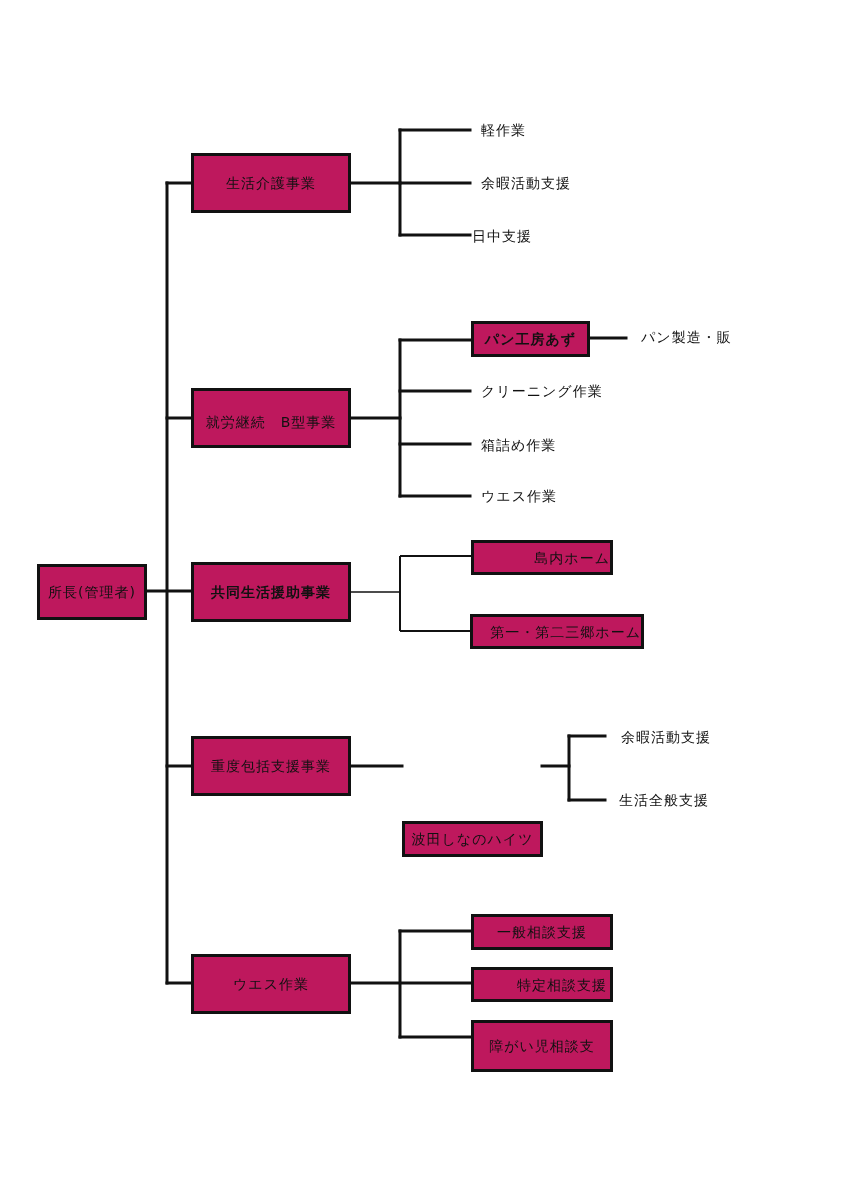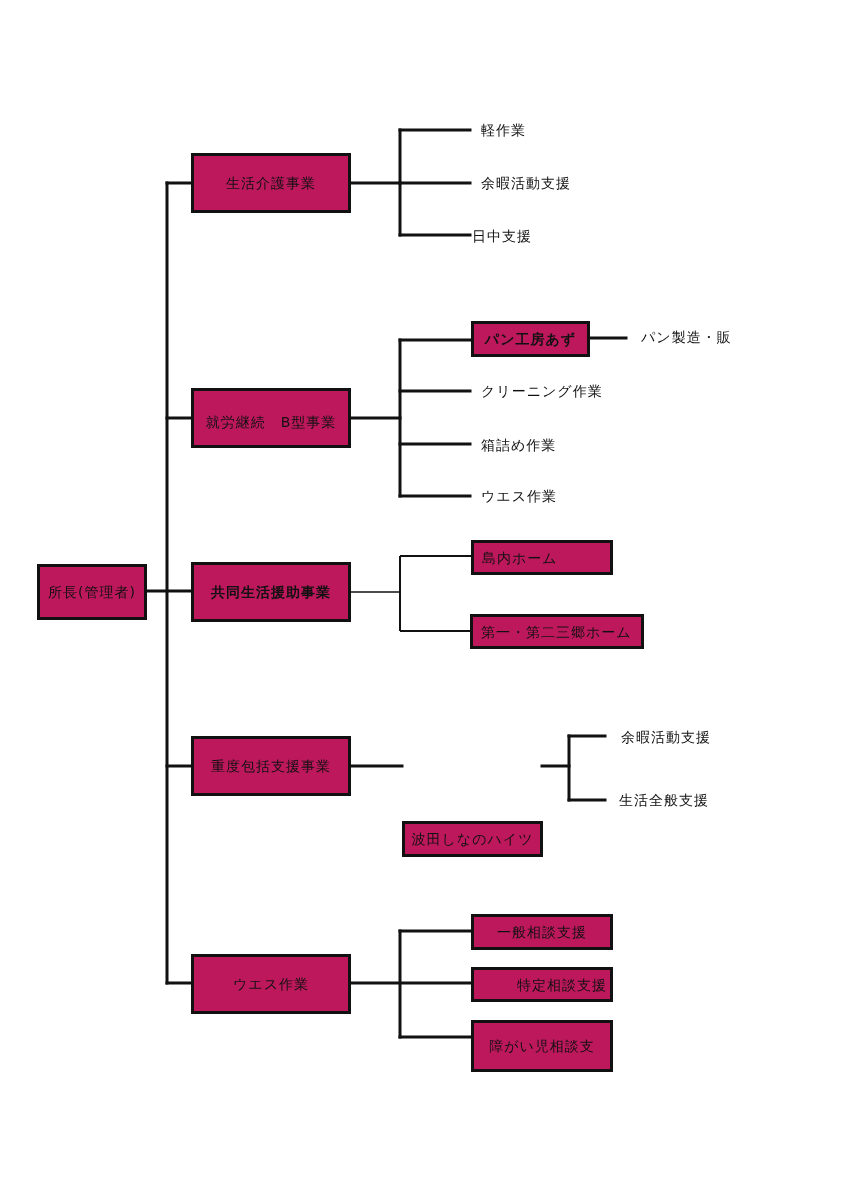--- a/index.html
+++ b/index.html
@@ -3,21 +3,21 @@
   <meta charset="utf-8">
   <style>
     html, body { margin: 0; padding: 0; background: #ffffff; }
     body { width: 848px; height: 1200px; position: relative; overflow: hidden;
       font-family: "DejaVu Sans", "Liberation Sans", sans-serif; color: #111; }
     #lines { position: absolute; left: 0; top: 0; width: 848px; height: 1200px; }
     .box { position: absolute; box-sizing: border-box; border: 3px solid #111; background: #be185d;
       display: flex; align-items: center; justify-content: center; text-align: center;
       font-size: 14px; line-height: 20px; letter-spacing: 1px; }
     .label { position: absolute; font-size: 14px; line-height: 18px; letter-spacing: 1px; white-space: nowrap; }
-    .box.left-text { justify-content: flex-start; padding-left: 8px; }
+    .box.left-text { justify-content: flex-end; padding-left: 8px; }
   </style>
 </head>
 <body>
 
 <svg id="lines" xmlns="http://www.w3.org/2000/svg">
   <g stroke="#111" stroke-width="3" fill="none" stroke-linecap="square">
 
     <line x1="146" y1="591" x2="191" y2="591"></line>
 
     <line x1="167" y1="183" x2="167" y2="983"></line>

